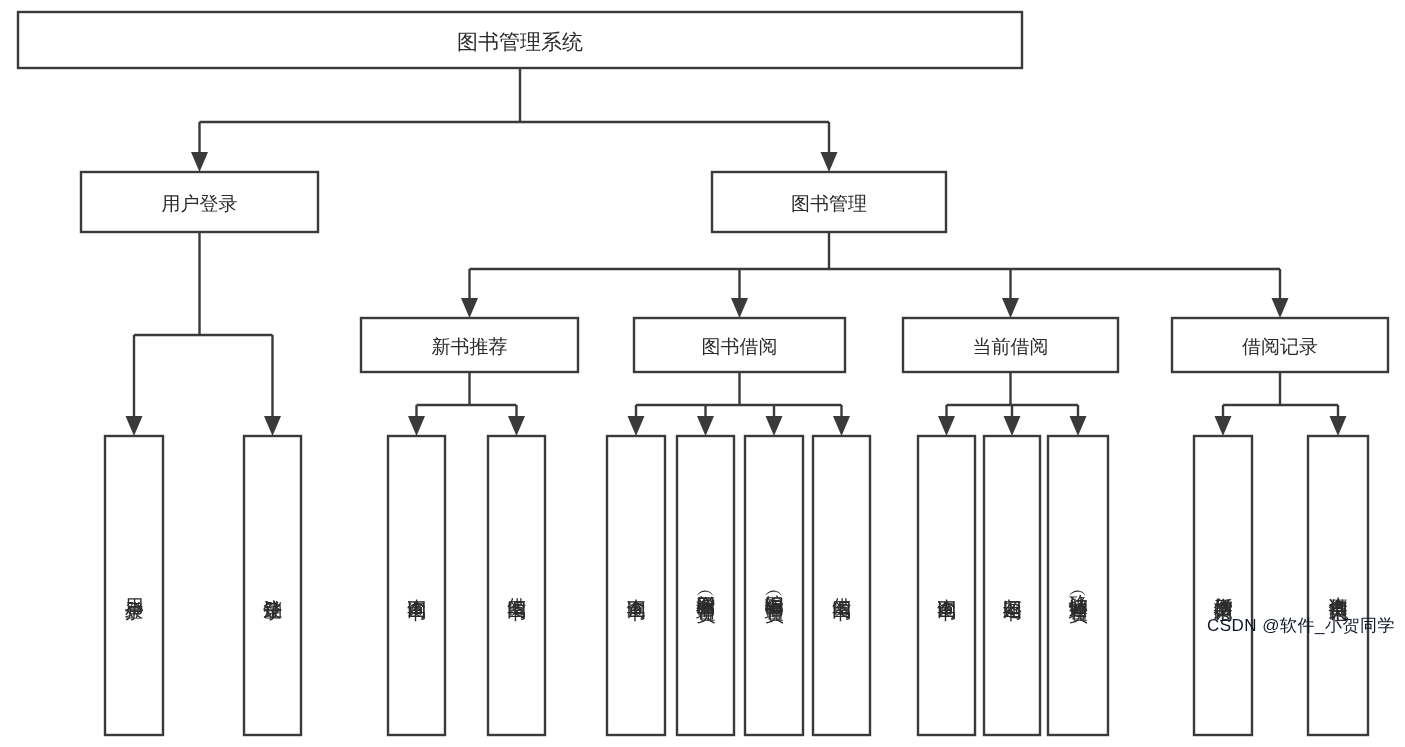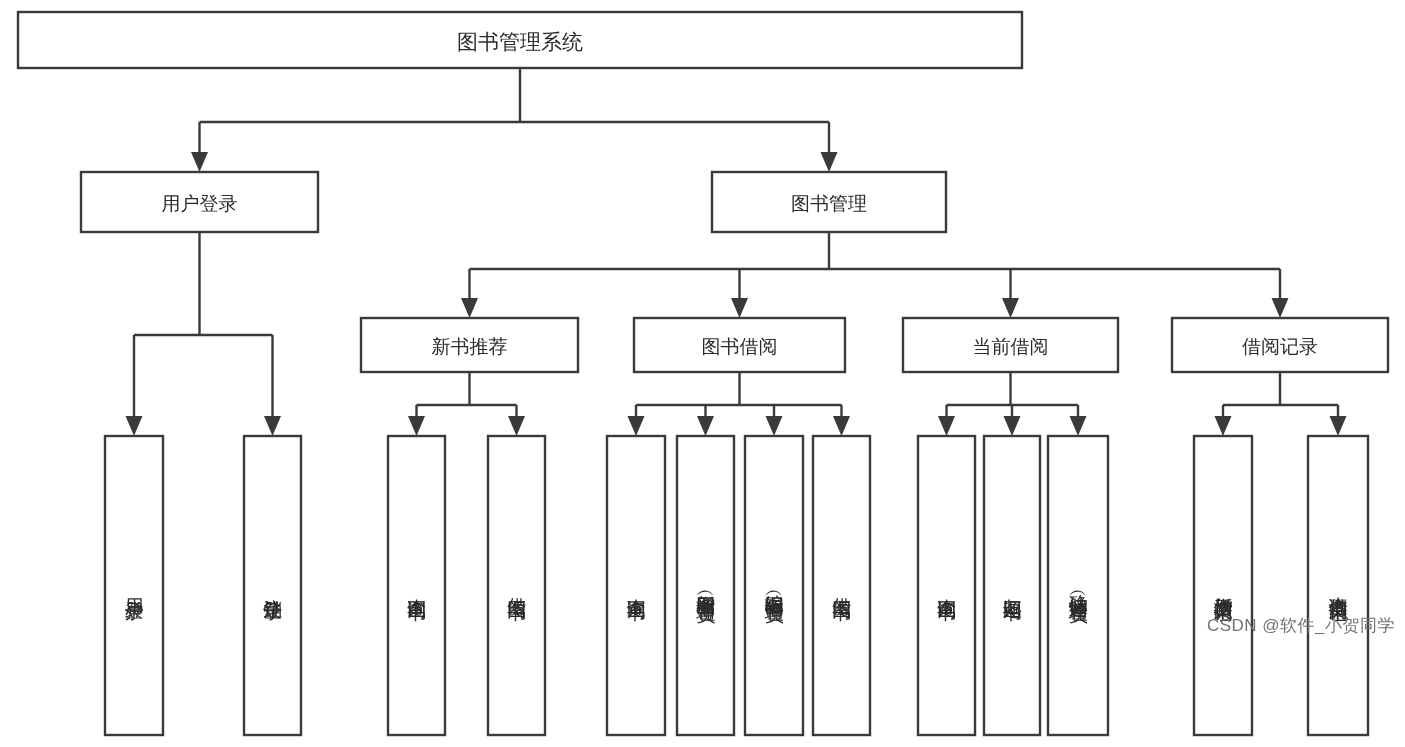--- a/index.html
+++ b/index.html
@@ -70,21 +70,21 @@
     color: #2b2b2b;
     text-align: center;
     white-space: nowrap;
   }
   #watermark {
     position: absolute;
     right: 10px;
     bottom: 8px;
     font-family: "Liberation Sans", "DejaVu Sans", sans-serif;
     font-size: 17px;
-    color: #737373;
+    color: #0f172a;
     letter-spacing: 0.5px;
     user-select: none;
     pointer-events: none;
     white-space: nowrap;
   }
 </style>
 </head>
 <body>
 
 <div id="diagram-root">

